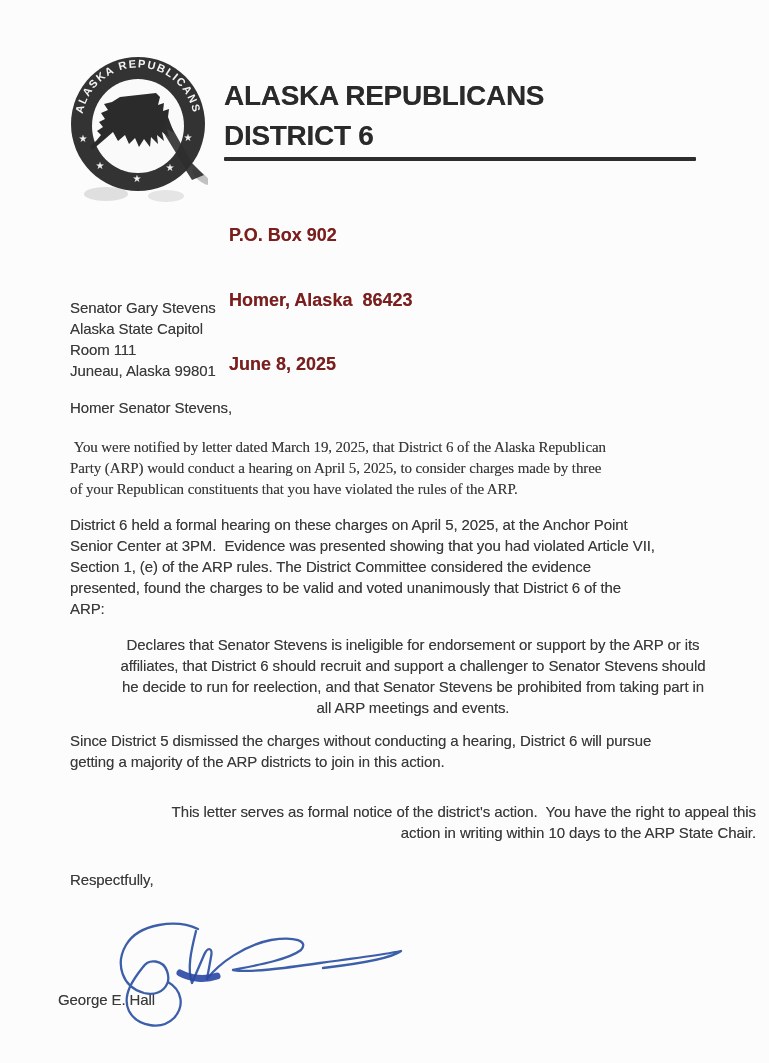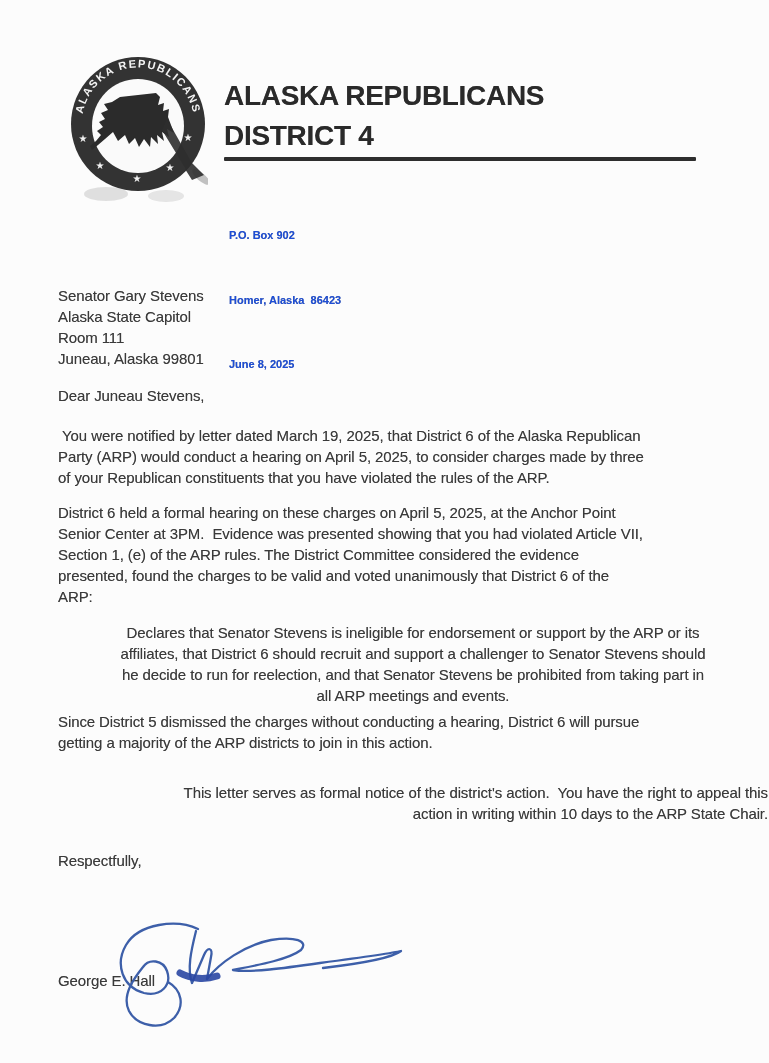--- a/index.html
+++ b/index.html
@@ -12,33 +12,33 @@
   
   .seal{position:absolute;left:68px;top:55px;width:140px;height:150px;filter:blur(.35px);}
   .org-block{position:absolute;left:224px;top:76px;line-height:40px;}
   .org-line{
     font-size:28px;font-weight:bold;color:#2a2a2a;letter-spacing:-.3px;
     text-shadow:0 0 .5px rgba(40,40,40,.6);white-space:pre;
   }
   .header-rule{position:absolute;left:224px;top:157px;width:472px;height:4px;background:#2e2e2e;border-radius:1px;}
   .lh-address{
     position:absolute;left:229px;top:182px;
-    font-size:11px;font-weight:bold;line-height:21.5px;color:#1d4ed8;
+    font-size:18px;font-weight:bold;line-height:21.5px;color:#7f1d1d;
     text-shadow:0 0 .5px rgba(47,47,47,.55);white-space:pre;
   }
   
   .letter{
     position:absolute;left:58px;top:285px;width:710px;
     font-size:15px;line-height:21px;letter-spacing:-.1px;
     text-shadow:0 0 .45px rgba(62,62,62,.55);
   }
-  .block{white-space:pre-wrap;margin:0;}
+  .block{white-space:pre-wrap;margin:12px;}
   .recipient{margin-bottom:16px;}
   .salutation{margin-bottom:19px;}
-  .p1{margin-bottom:14px;}
+  .p1{margin-bottom:14px;font-family:Liberation Serif, serif;}
   .p2{margin-bottom:10px;}
   .p3{margin-bottom:15px;}
   .p4{margin-bottom:5px;text-align:center;}
   .p5{margin-bottom:29px;}
   .p6{margin-bottom:26px;text-align:right;}
   .valediction{margin-bottom:0;}
   .signer{margin-top:55px;line-height:22px;white-space:pre;}
   
   .signature-svg{position:absolute;left:95px;top:915px;z-index:2;pointer-events:none;}
   .seal-arc-text{font-family:"Liberation Sans", sans-serif;font-size:11px;font-weight:bold;letter-spacing:1.6px;fill:#f4f4f4;}
@@ -72,36 +72,36 @@
 
     <text class="seal-star" x="15" y="83">★</text>
     <text class="seal-star" x="32" y="110">★</text>
     <text class="seal-star" x="69" y="123">★</text>
     <text class="seal-star" x="102" y="112">★</text>
     <text class="seal-star" x="120" y="82">★</text>
   </svg>
 
   <div class="org-block">
     <div class="org-line">ALASKA REPUBLICANS</div>
-    <div class="org-line">DISTRICT 4</div>
+    <div class="org-line">DISTRICT 6</div>
   </div>
   <div class="header-rule"></div>
 
   <div class="lh-address">
     <div>P.O. Box 902</div>
     <div>Homer, Alaska  86423</div>
     <div>June 8, 2025</div>
   </div>
 
   <div class="letter">
     <p class="block recipient">Senator Gary Stevens
 Alaska State Capitol
 Room 111
 Juneau, Alaska 99801</p>
-    <p class="block salutation">Dear Juneau Stevens,</p>
+    <p class="block salutation">Homer Senator Stevens,</p>
     <p class="block p1"> You were notified by letter dated March 19, 2025, that District 6 of the Alaska Republican
 Party (ARP) would conduct a hearing on April 5, 2025, to consider charges made by three
 of your Republican constituents that you have violated the rules of the ARP.</p>
     <p class="block p3">District 6 held a formal hearing on these charges on April 5, 2025, at the Anchor Point
 Senior Center at 3PM.  Evidence was presented showing that you had violated Article VII,
 Section 1, (e) of the ARP rules. The District Committee considered the evidence
 presented, found the charges to be valid and voted unanimously that District 6 of the
 ARP:</p>
     <p class="block p4">Declares that Senator Stevens is ineligible for endorsement or support by the ARP or its
 affiliates, that District 6 should recruit and support a challenger to Senator Stevens should

